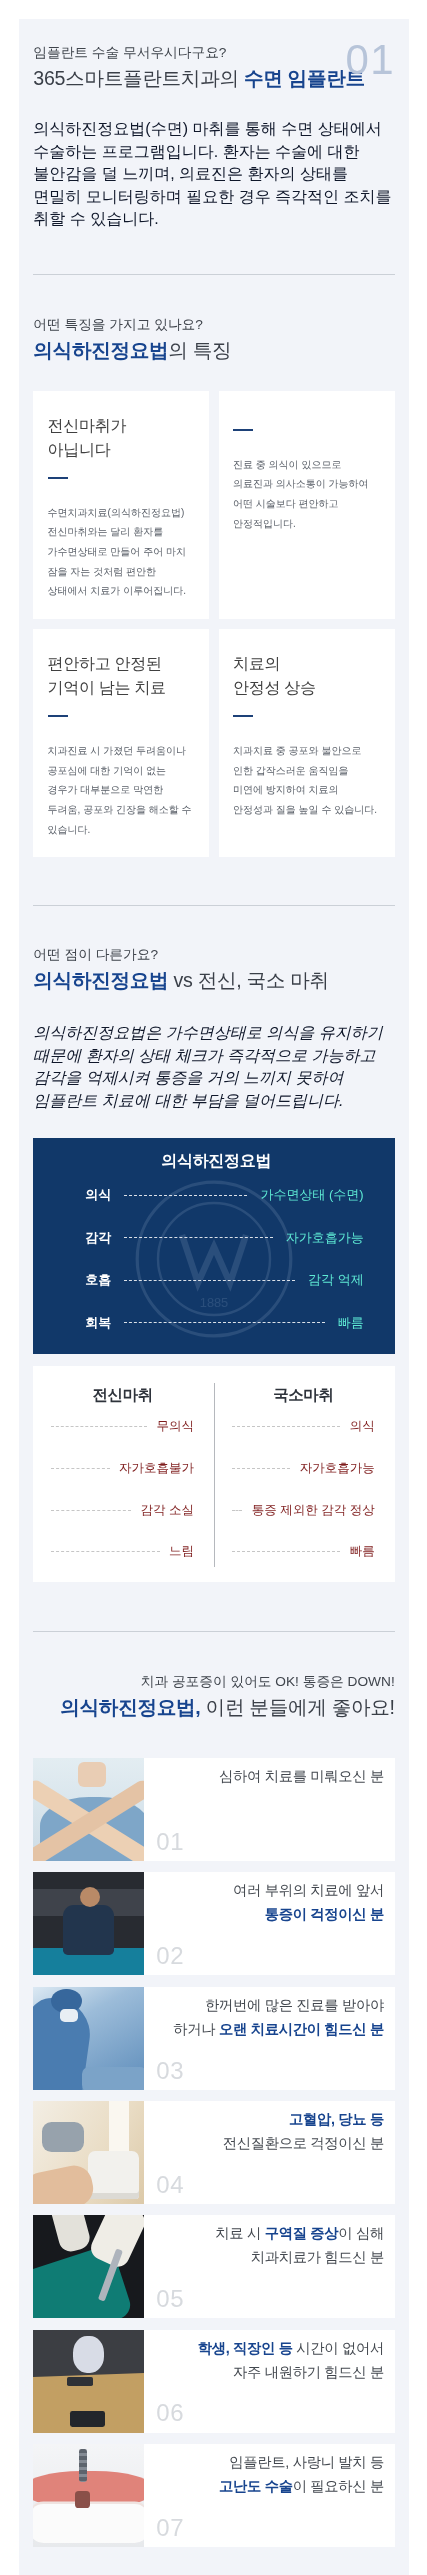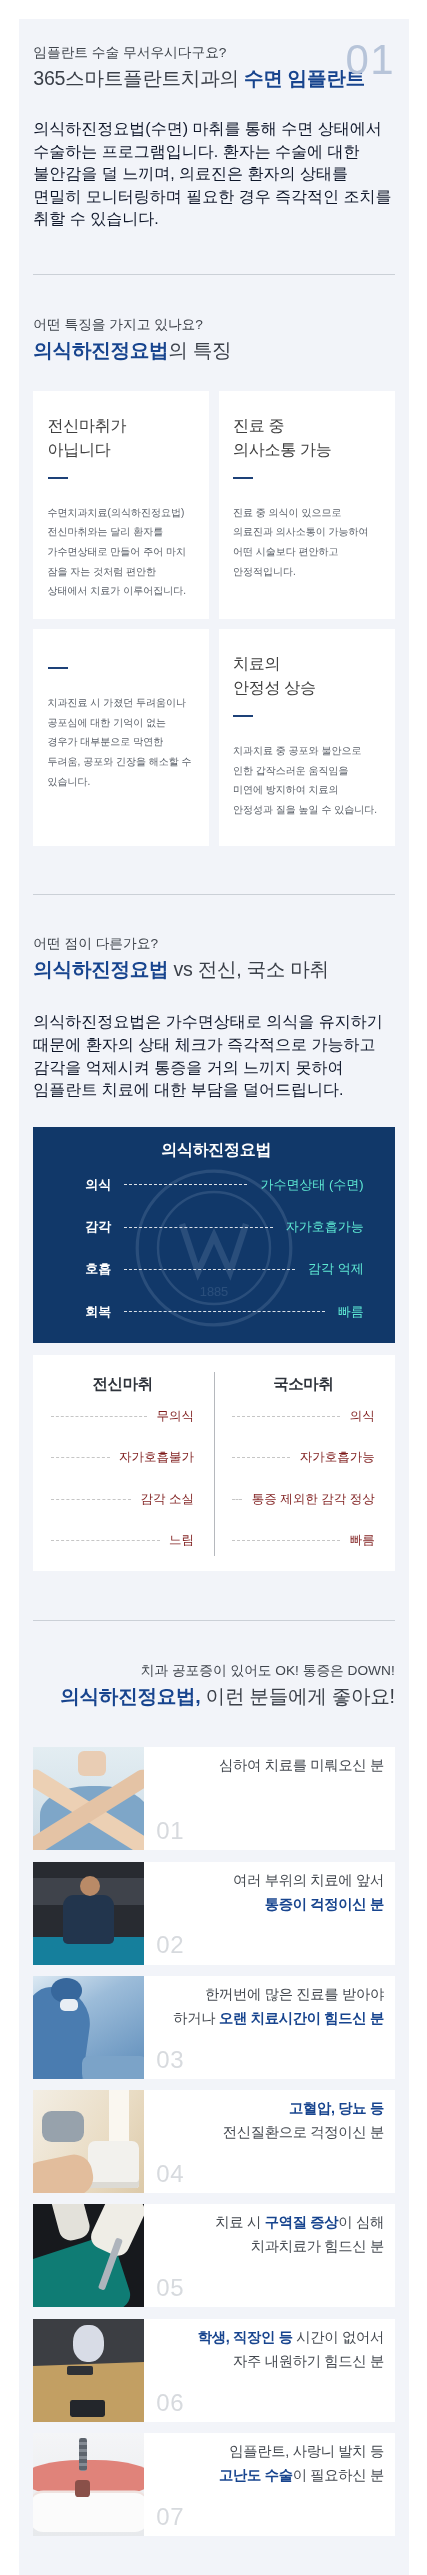--- a/index.html
+++ b/index.html
@@ -16,21 +16,21 @@
   .para{margin:25px 0 0;font-size:16px;line-height:22.6px;color:#0f172a;font-weight:400;}
   .index-num{position:absolute;top:20px;right:0;font-size:42px;line-height:1;color:#b7c4d9;font-weight:200;letter-spacing:1.2px;}
 
   .divider{height:0.6px;background:#cbd0d7;}
   .divider.d1{margin-top:43px;}
   .divider.d2{margin-top:48px;}
   .divider.d3{margin-top:49px;}
 
   .sec2{margin-top:39px;}
   .sec3{margin-top:38px;}
-  .sec3 .para{margin-top:27px;}
+  .sec3 .para{margin-top:27px;font-style:italic;}
   .sec4{margin-top:39px;text-align:right;}
 
   
   .cards{margin-top:26px;display:grid;grid-template-columns:1fr 1fr;column-gap:9.5px;row-gap:10.7px;}
   .card{background:#ffffff;min-height:217px;box-sizing:border-box;padding:22.6px 14.3px 18px;}
   .card h3{margin:0;font-size:16px;line-height:24px;color:#404040;font-weight:500;white-space:pre-line;letter-spacing:-0.3px;}
   .card .bar{width:20px;height:1.8px;background:#1d4178;margin-top:15.4px;}
   .card p{margin:24px 0 0;font-size:10px;line-height:19.6px;color:#5a6069;}
 
   
@@ -120,26 +120,26 @@
       <h2 class="headline"><span class="accent">의식하진정요법</span><span>의 특징</span></h2>
 
       <div class="cards">
         <div class="card">
           <h3>전신마취가
 아닙니다</h3>
           <div class="bar"></div>
           <p>수면치과치료(의식하진정요법) 전신마취와는 달리 환자를 가수면상태로 만들어 주어 마치 잠을 자는 것처럼 편안한 상태에서 치료가 이루어집니다.</p>
         </div>
         <div class="card">
-          <h3>진료 중
-의사소통 가능</h3>
           <div class="bar"></div>
           <p>진료 중 의식이 있으므로 의료진과 의사소통이 가능하여 어떤 시술보다 편안하고 안정적입니다.</p>
         </div>
         <div class="card">
+          <h3>편안하고 안정된
+기억이 남는 치료</h3>
           <div class="bar"></div>
           <p>치과진료 시 가졌던 두려움이나 공포심에 대한 기억이 없는 경우가 대부분으로 막연한 두려움, 공포와 긴장을 해소할 수 있습니다.</p>
         </div>
         <div class="card">
           <h3>치료의
 안정성 상승</h3>
           <div class="bar"></div>
           <p>치과치료 중 공포와 불안으로 인한 갑작스러운 움직임을 미연에 방지하여 치료의 안정성과 질을 높일 수 있습니다.</p>
         </div>
       </div>

